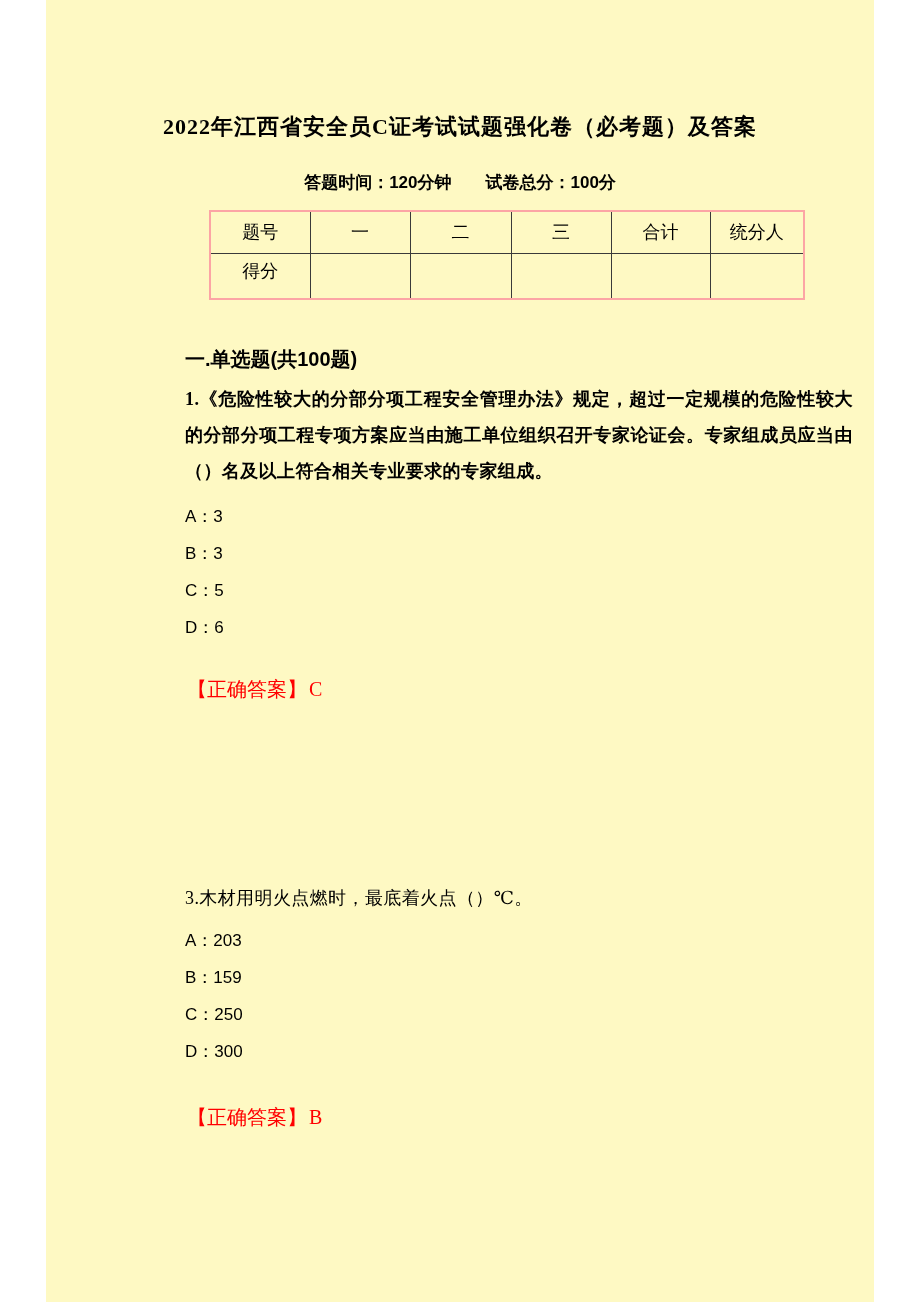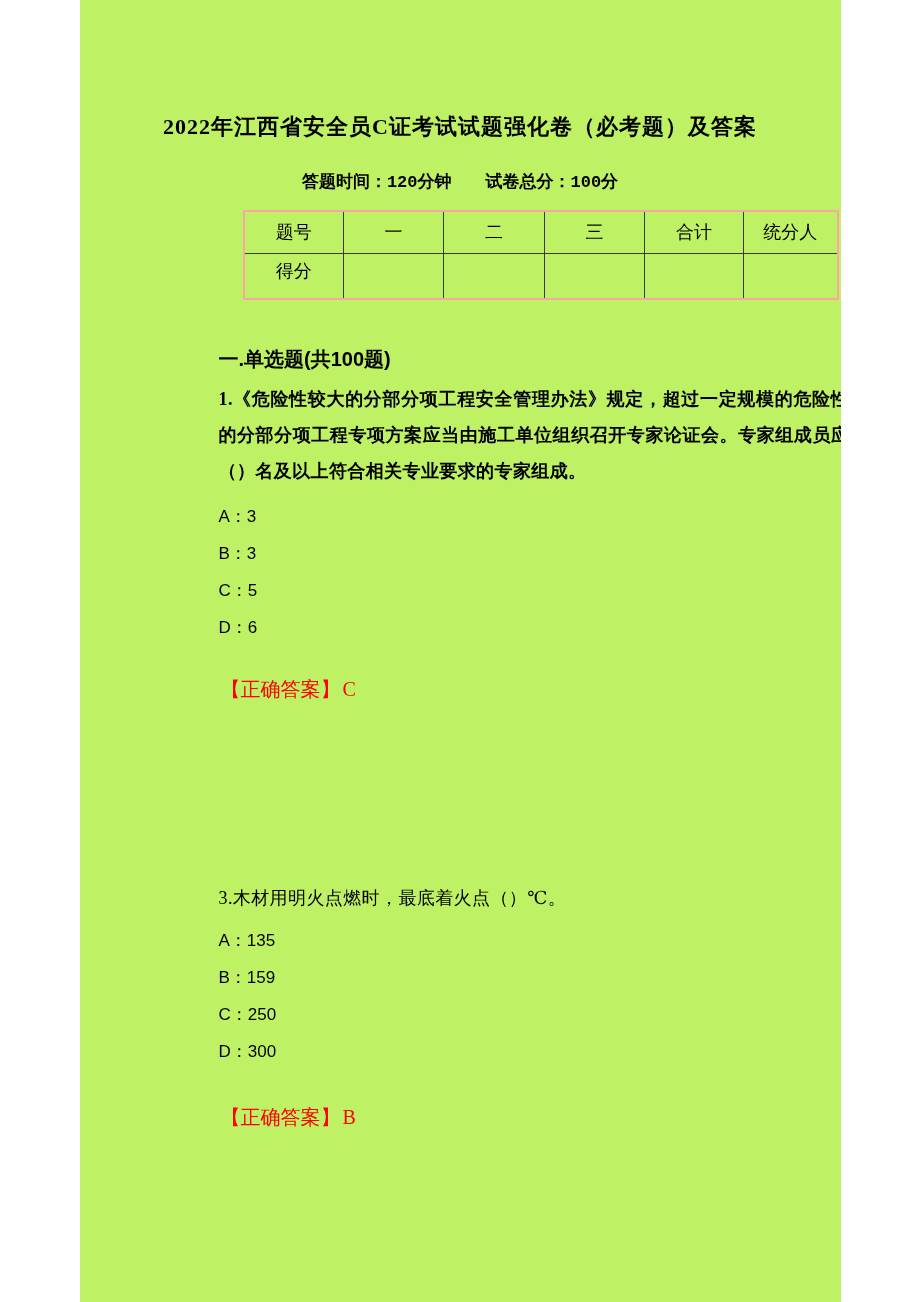--- a/index.html
+++ b/index.html
@@ -1,37 +1,37 @@
 <!DOCTYPE html>
 <html style="--answer-red: #ff0000;"><head>
 <meta charset="utf-8">
 <style>
   * { margin:0; padding:0; box-sizing:border-box; }
   html,body { background:#ffffff; }
   .page {
     position:relative;
-    width:761px; height:1302px;
+    width:828px; height:1302px;
     margin:0 auto;
-    background:#bef264;
+    background:#fef9c3;
     color:#000;
     font-family:"Liberation Serif","DejaVu Serif",serif;
     overflow:hidden;
   }
   .title {
     position:absolute; top:112px; left:0; width:100%;
     text-align:center;
     font-size:22px; font-weight:bold; line-height:30px;
     font-family:"Liberation Serif","DejaVu Serif",serif;
     letter-spacing:1px;
   }
   .meta {
     position:absolute; top:170px; left:0; width:100%;
     text-align:center;
     font-size:17px; font-weight:bold; line-height:26px;
-    font-family:Liberation Mono, monospace;
+    font-family:Liberation Sans, sans-serif;
   }
   .meta .gap { display:inline-block; width:34px; }
   .score-table {
     position:absolute; top:210px; left:163px;
     width:594px;
     border-collapse:collapse; table-layout:fixed;
     border:2px solid #fca5a5;
     font-size:18px; line-height:22px;
   }
   .score-table td {
@@ -110,21 +110,21 @@
   <div class="q-text q1-text">1.《危险性较大的分部分项工程安全管理办法》规定，超过一定规模的危险性较大的分部分项工程专项方案应当由施工单位组织召开专家论证会。专家组成员应当由（）名及以上符合相关专业要求的专家组成。</div>
   <div class="option" style="top:499px">A：3</div>
   <div class="option" style="top:536px">B：3</div>
   <div class="option" style="top:573px">C：5</div>
   <div class="option" style="top:610px">D：6</div>
   <div class="answer" style="top:671px">
     <span class="answer-label">【正确答案】</span><span class="answer-value">C</span>
   </div>
 
   <div class="q-text q2-text">3.木材用明火点燃时，最底着火点（）℃。</div>
-  <div class="option" style="top:923px">A：135</div>
+  <div class="option" style="top:923px">A：203</div>
   <div class="option" style="top:960px">B：159</div>
   <div class="option" style="top:997px">C：250</div>
   <div class="option" style="top:1034px">D：300</div>
   <div class="answer" style="top:1099px">
     <span class="answer-label">【正确答案】</span><span class="answer-value">B</span>
   </div>
 
 </div>
 
 </body></html>

